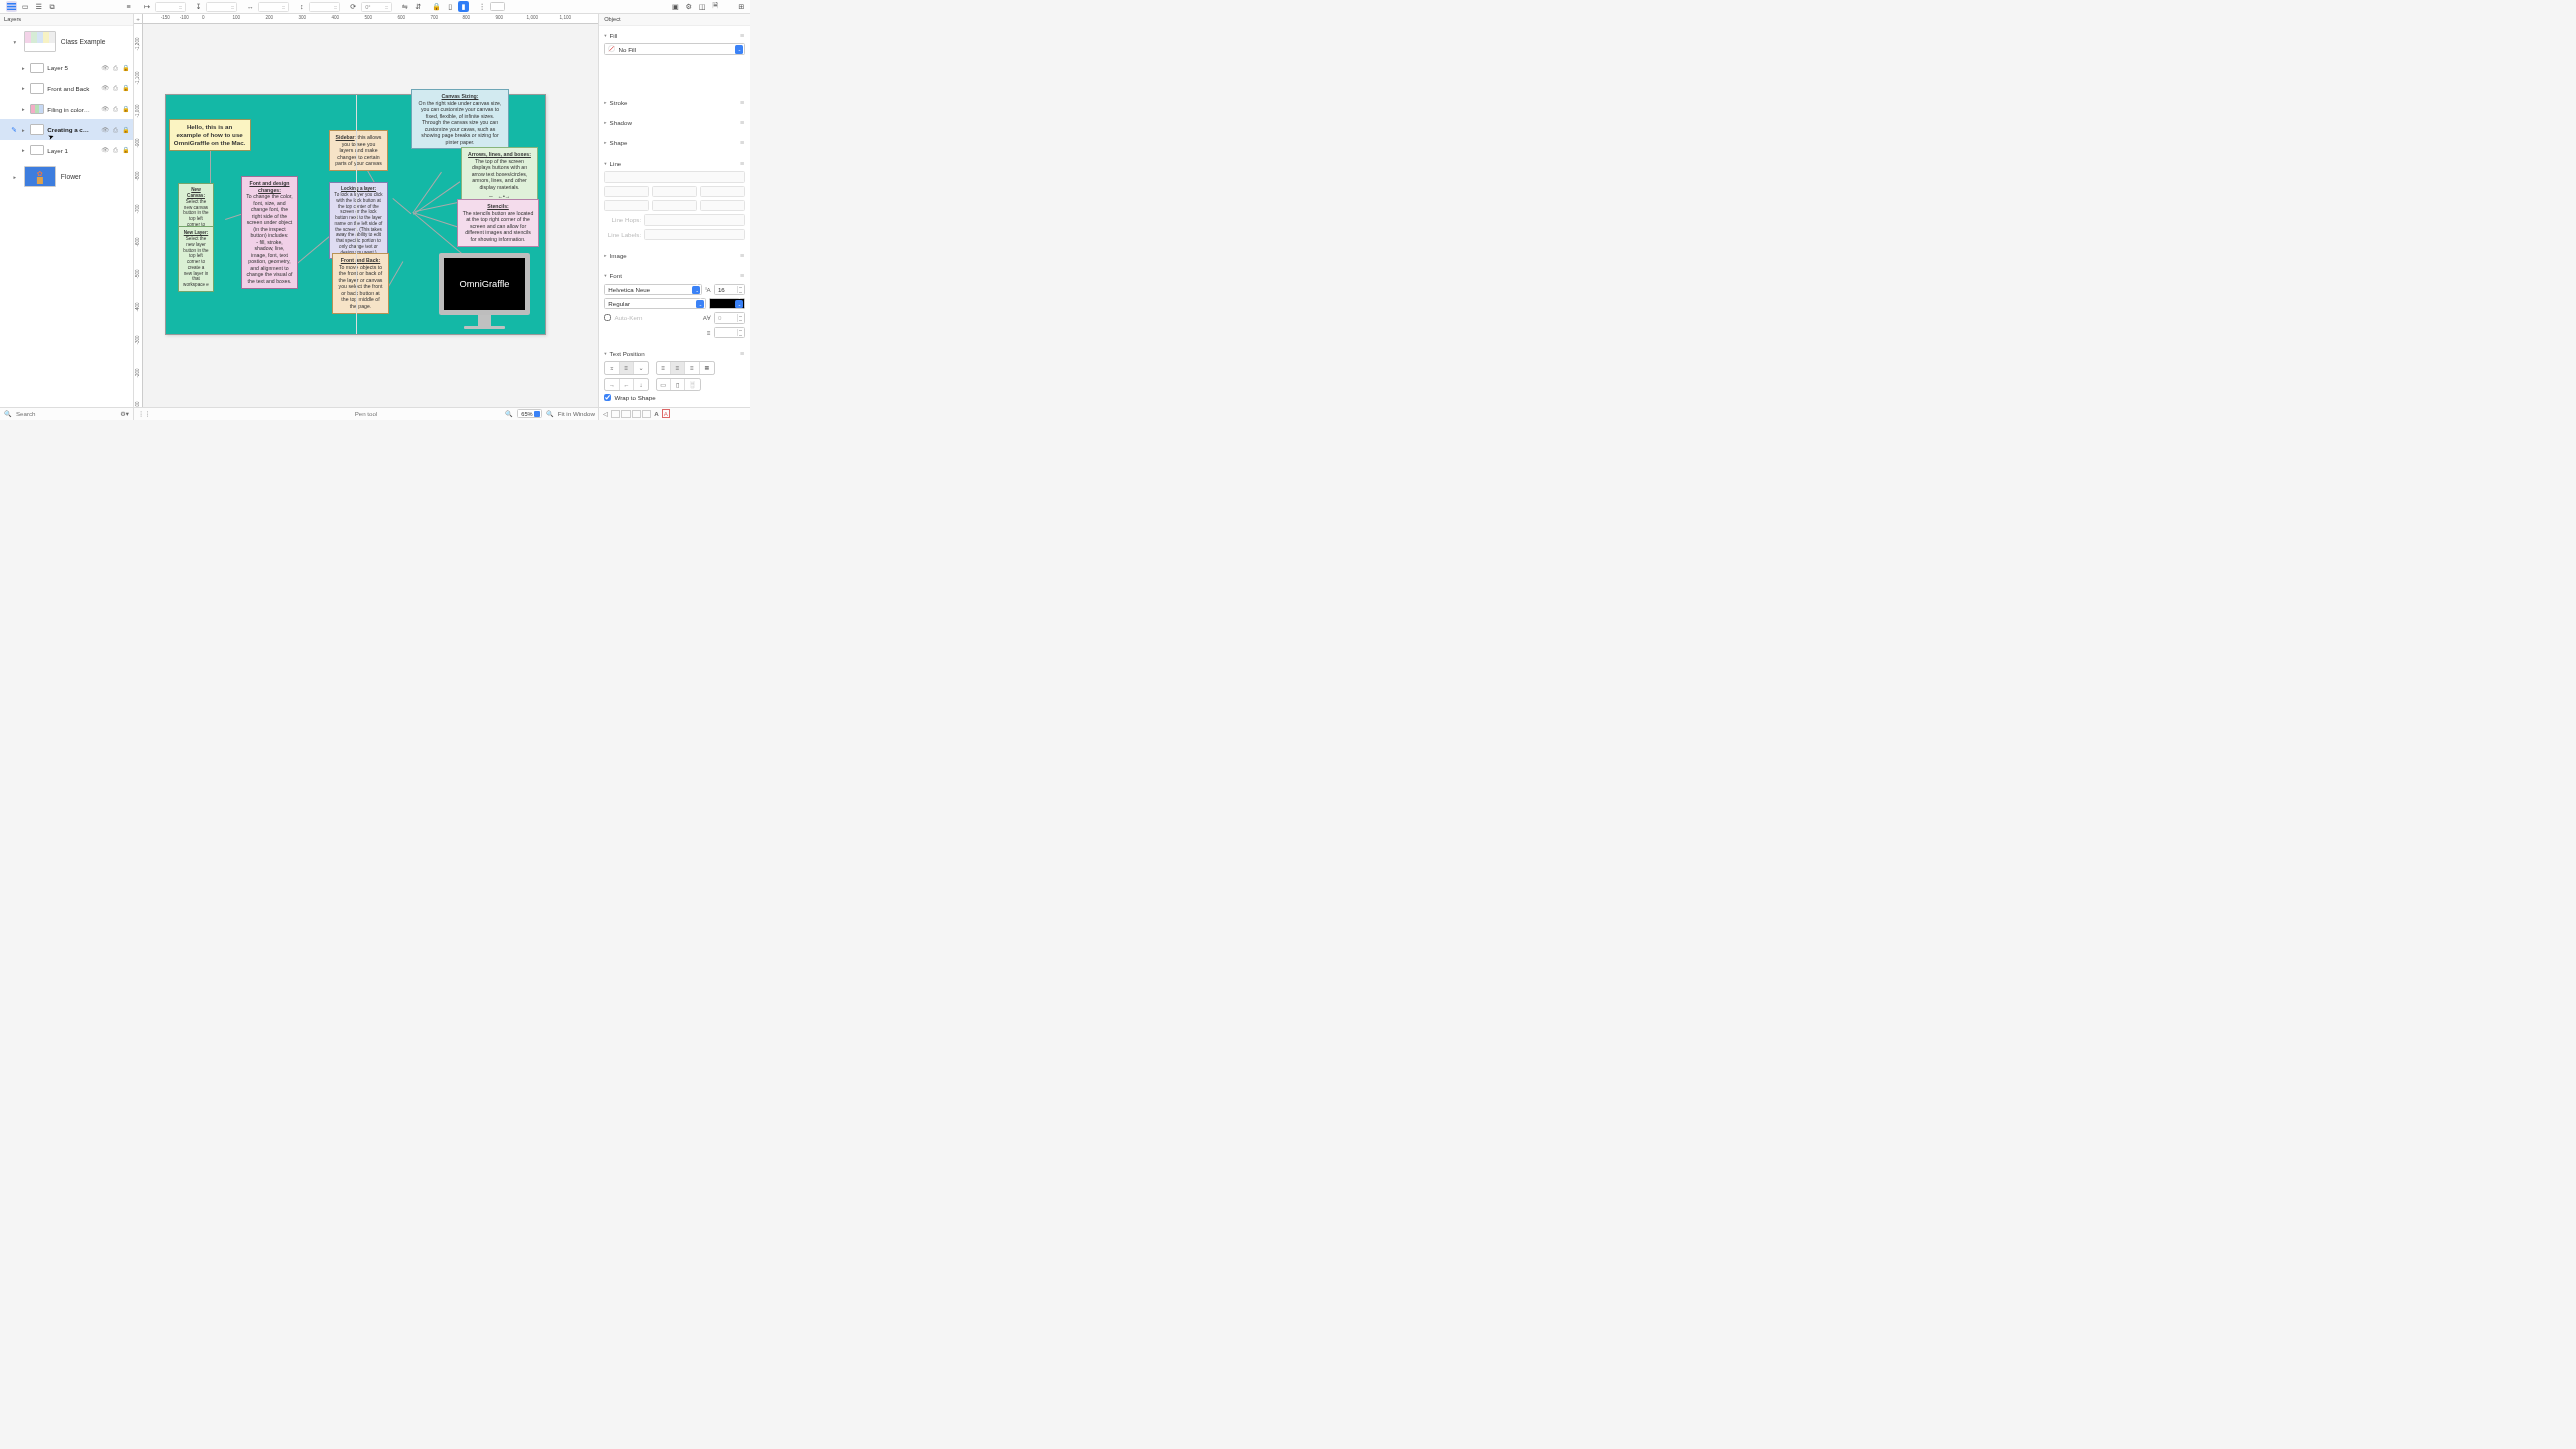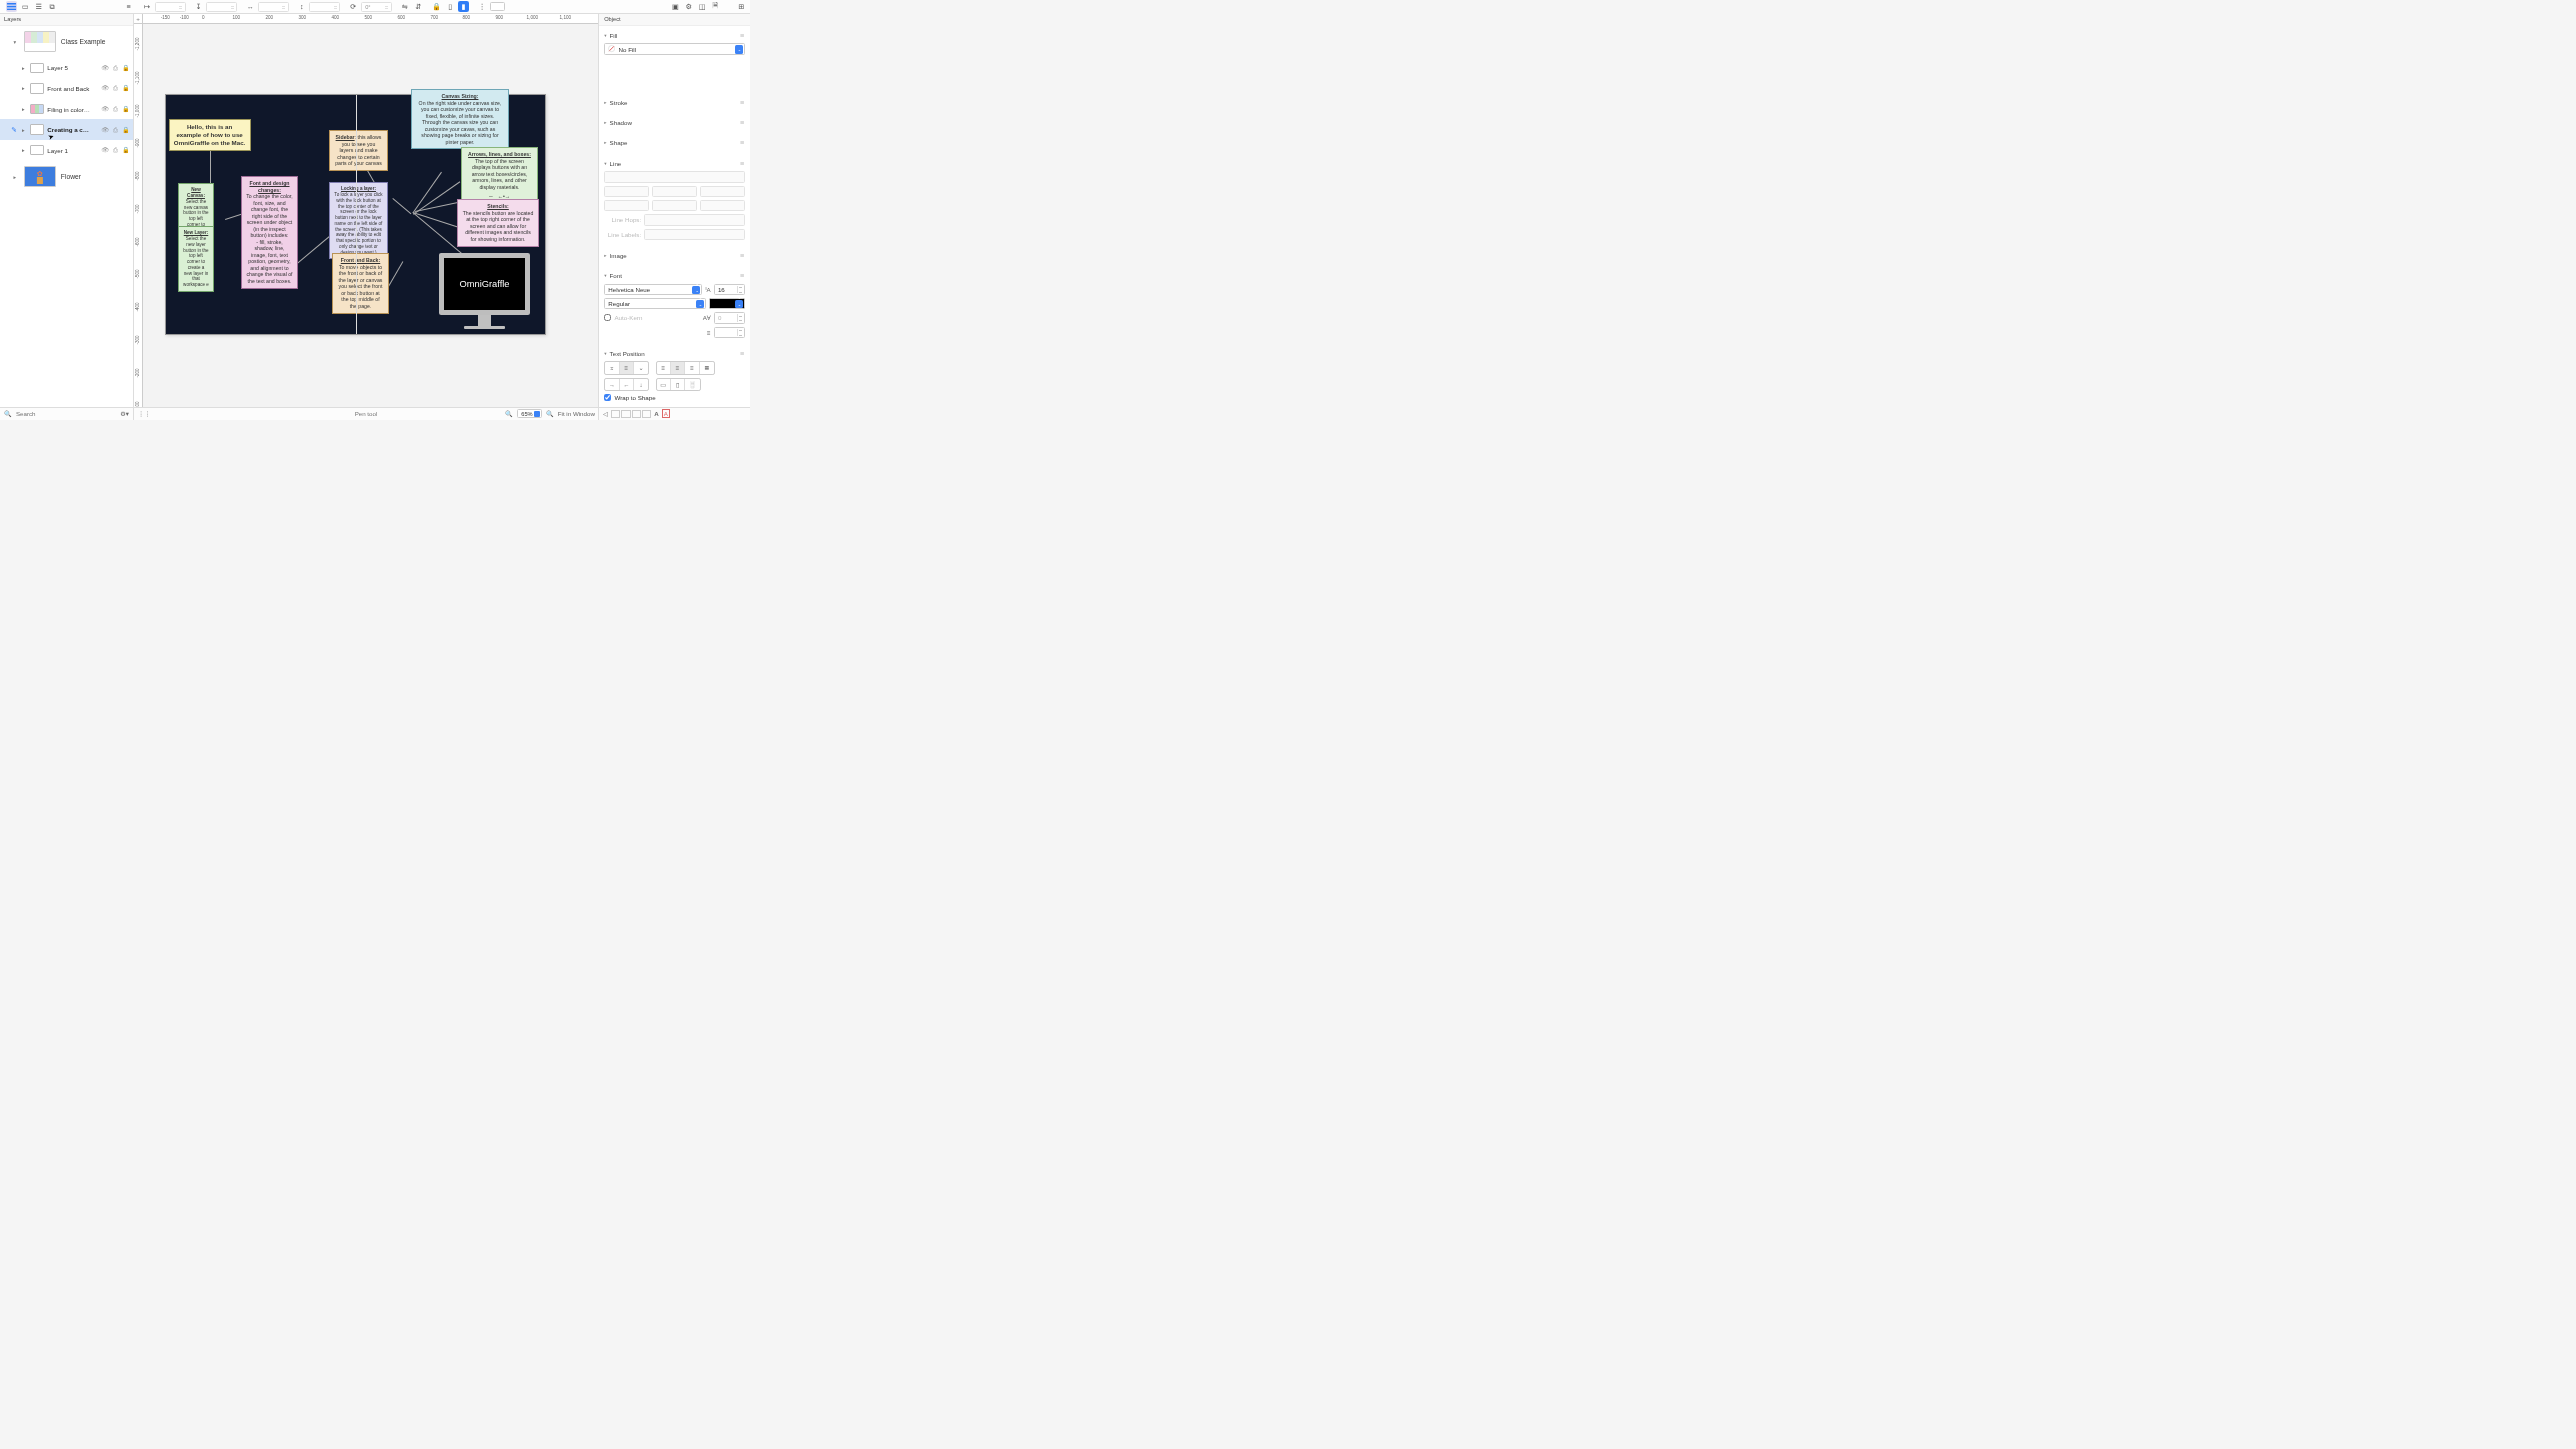--- a/index.html
+++ b/index.html
@@ -45,21 +45,21 @@
 .pencil { color:#2e7cf6; position:absolute; left:11.3px; }
 .layer-row{position:relative;}
 
 
 .canvas-area { flex: 1; position: relative; background: #f3f3f3; overflow: hidden; }
 .ruler-h { position: absolute; top: 0; left: 9.3px; right: 0; height: 9.3px; background: #fff; border-bottom: 0.5px solid #ccc; display: flex; font-size: 4.6px; color: #666; }
 .ruler-h div { position: absolute; top: 1px; transform: translateX(-50%); }
 .ruler-v { position: absolute; top: 9.3px; left: 0; width: 9.3px; bottom: 0; background: #fff; border-right: 0.5px solid #ccc; font-size: 4.6px; color: #666; }
 .ruler-v div { position: absolute; left: 0.5px; writing-mode: vertical-rl; transform: translateY(-50%) rotate(180deg); }
 .ruler-corner{position:absolute;top:0;left:0;width:9.3px;height:9.3px;background:#fff;border-right:0.5px solid #ccc;border-bottom:0.5px solid #ccc; font-size:6.2px; color:#888; text-align:center; line-height:9.3px;}
-.page { position: absolute; top: 80px; left: 31px; width: 381px; height: 241px; background: #0f172a; border: 0.5px solid #999; box-shadow: 1px 1px 3.1px rgba(0,0,0,.12); }
+.page { position: absolute; top: 80px; left: 31px; width: 381px; height: 241px; background: #14b8a6; border: 0.5px solid #999; box-shadow: 1px 1px 3.1px rgba(0,0,0,.12); }
 .page::after{content:"";position:absolute;top:0;bottom:0;left:50%;width:0.5px;background:#ddd;}
 .node { position: absolute; border: 1px solid; padding: 3.1px 4.1px; font-size: 5.2px; text-align: center; line-height: 1.25; }
 .node .hd { font-weight: bold; text-decoration: underline; }
 .yellow { background: #fbf4c2; border-color: #9b9457; }
 .pink   { background: #f1d0e7; border-color: #a06d98; }
 .green  { background: #daf0d4; border-color: #74a56b; font-size:4.6px;}
 .blue   { background: #dedcf2; border-color: #7f7db0; font-size:4.6px;}
 .orange { background: #f6e3c7; border-color: #b89255; }
 .cyan   { background: #d2eaf0; border-color: #6ea6b6; }
 .lpink  { background: #f4dcec; border-color: #b482a8; }

